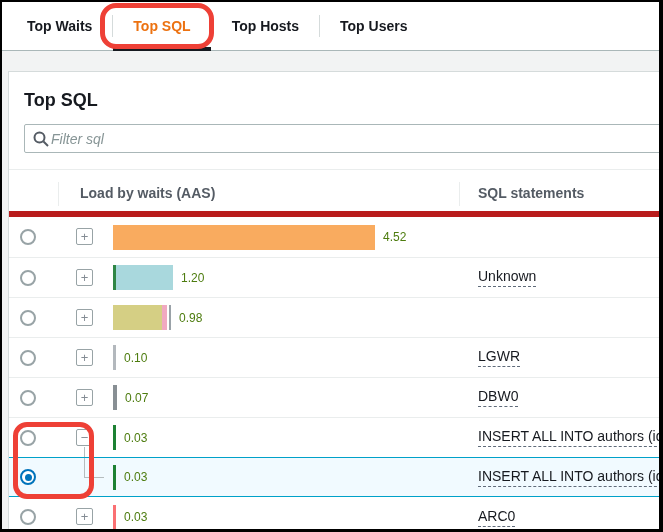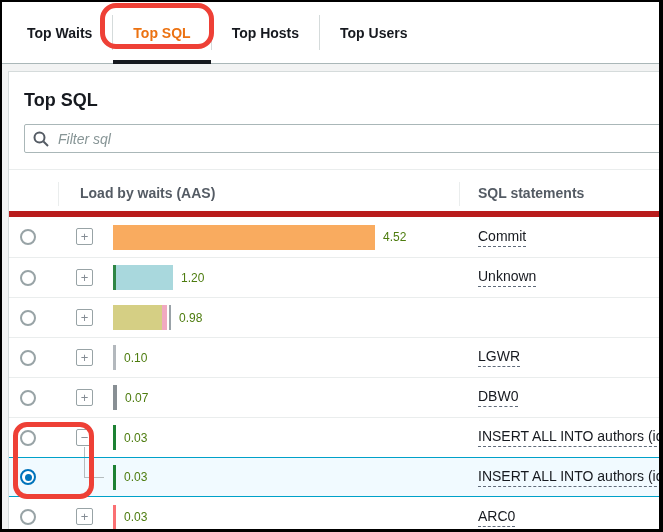--- a/index.html
+++ b/index.html
@@ -5,38 +5,38 @@
   html,body{margin:0;padding:0;background:#fff;}
   *{box-sizing:border-box;}
   .screen{
     position:relative;width:663px;height:532px;overflow:hidden;
     background:#f2f3f3;border-style:solid;border-color:#000;
     border-width:2px 4px 3px 2px;
     font-family:"Liberation Sans",sans-serif;color:#16191f;
   }
   
   .tabstrip{
-    position:absolute;left:0;top:0;right:0;height:62px;background:#fff;
+    position:absolute;left:0;top:0;right:0;height:49px;background:#fff;
     border-bottom:1px solid #aab7b8;display:flex;align-items:stretch;
     padding-left:5px;
   }
   .tab{position:relative;display:flex;align-items:center;padding:0 20px;
     font-size:14px;font-weight:bold;color:#16191f;cursor:pointer;}
   .tab.active{color:#ec7211;}
   .tab.active::after{content:"";position:absolute;left:0;right:0;bottom:-1px;height:4px;background:#16191f;}
   .tabdiv{width:1px;background:#d5dbdb;margin:13px 0;}
   
   .panel{
     position:absolute;left:6px;top:69px;right:0;bottom:0;background:#fff;
     border-top:1px solid #d5dbdb;border-left:1px solid #d5dbdb;
   }
   .panel-title{margin:18px 0 0 15px;font-size:18px;font-weight:bold;color:#16191f;}
   .searchbox{
     margin:13px -5px 0 15px;height:29px;border:1px solid #aab7b8;border-radius:2px;
-    background:#fff;display:flex;align-items:center;padding:0 8px;gap:7px;
+    background:#fff;display:flex;align-items:center;padding:0 8px;
   }
   .searchbox input{
     border:none;outline:none;flex:1;font-family:"Liberation Sans",sans-serif;
     font-size:14px;font-style:italic;color:#16191f;background:transparent;
   }
   .searchbox input::placeholder{color:#879596;font-style:italic;}
   
   .thead{
     position:relative;margin-top:16px;height:48px;
     border-top:1px solid #eaeded;border-bottom:6px solid #b91c1c;
@@ -127,23 +127,20 @@
     </div>
 
     <div id="rows">
         <div class="row">
           <span class="radio"></span>
           <span class="expand">+</span>
           <div class="barwrap">
             <span class="seg" style="width: 262px; background: rgb(249, 171, 95);"></span>
             <span class="aas-val">4.52</span>
           </div>
-          <div class="sqlcell">
-            <span class="sqllink">Commit</span>
-          </div>
         </div>
         <div class="row">
           <span class="radio"></span>
           <span class="expand">+</span>
           <div class="barwrap">
             <span class="seg" style="width: 3px; background: rgb(47, 134, 69);"></span>
             <span class="seg" style="width: 57px; background: rgb(169, 216, 221);"></span>
             <span class="aas-val">1.20</span>
           </div>
           <div class="sqlcell">

